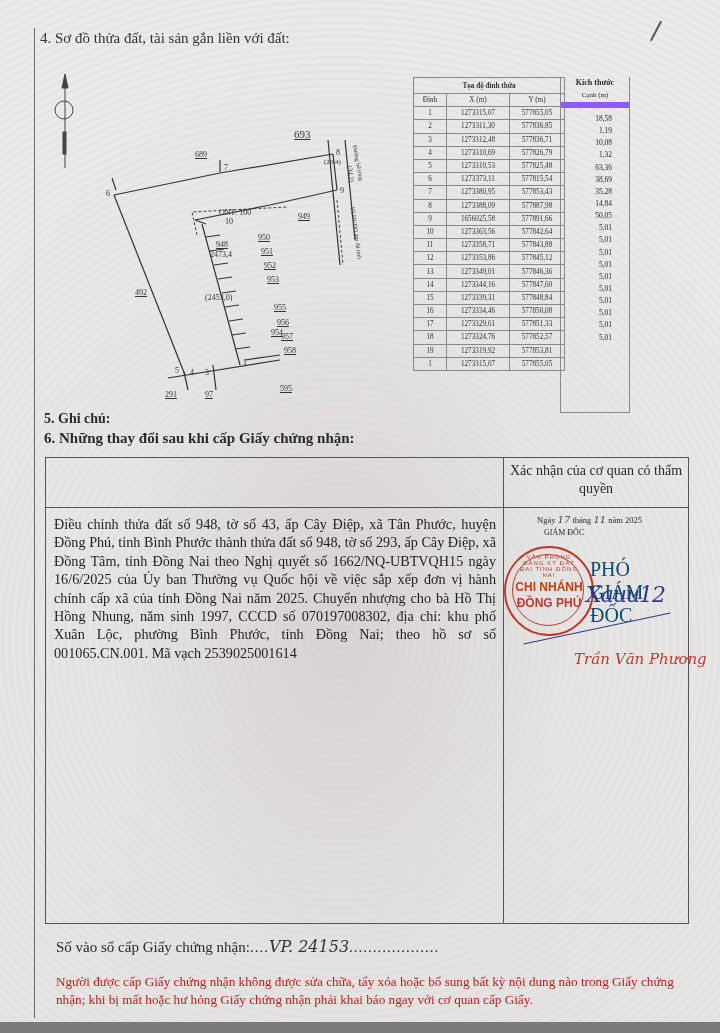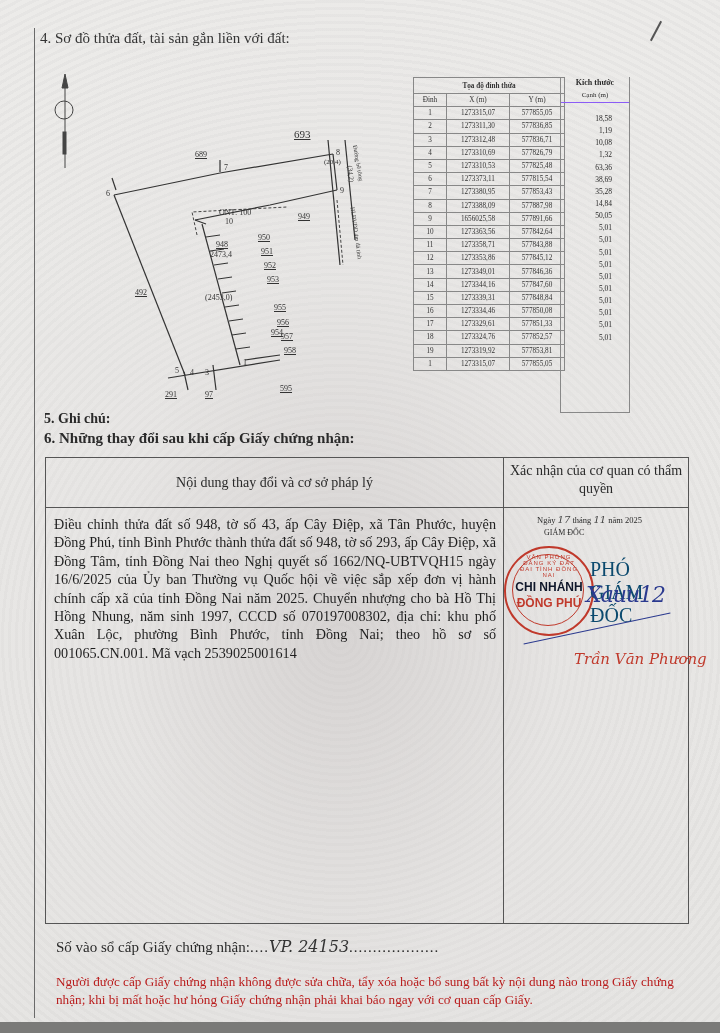--- a/index.html
+++ b/index.html
@@ -18,40 +18,40 @@
   .map{position:absolute;left:40px;top:60px;width:370px;height:345px;}
   .map svg{position:absolute;left:0;top:0;}
   .lbl{position:absolute;font-size:8px;color:#333;white-space:nowrap;}
   .u{text-decoration:underline;}
   
   table.coords{position:absolute;left:413px;top:77px;border-collapse:collapse;font-size:7.2px;color:#333;}
   table.coords td,table.coords th{border:1px solid #888;height:12.2px;padding:0 2px;text-align:center;font-weight:normal;}
   table.coords th{font-weight:bold;}
   .dimhead{position:absolute;left:560px;top:77px;width:68px;height:335px;border-left:1px solid #888;border-right:1px solid #888;border-bottom:1px solid #888;}
   .dimhead .t1{font-size:8px;font-weight:bold;text-align:center;margin-top:1px;}
-  .dimhead .t2{font-size:7px;text-align:center;margin-top:4px;border-bottom:1px solid #8b5cf6;padding-bottom:3px;}
+  .dimhead .t2{font-size:7px;text-align:center;margin-top:4px;border-bottom:6px solid #8b5cf6;padding-bottom:3px;}
   .dims{position:absolute;left:560px;top:108px;width:52px;font-size:7.5px;text-align:right;}
   .dims div{height:12.15px;}
   
   .h5{position:absolute;left:44px;top:411px;font-size:14px;font-weight:bold;}
   .h6{position:absolute;left:44px;top:430px;font-size:15px;font-weight:bold;}
   .changes{position:absolute;left:45px;top:457px;width:642px;height:465px;border:1px solid #555;}
   .changes .vline{position:absolute;left:457px;top:0;width:1px;height:465px;background:#555;}
   .changes .hline{position:absolute;left:0;top:49px;width:642px;height:1px;background:#555;}
   .hdr-left{position:absolute;left:0;top:17px;width:457px;text-align:center;font-size:14px;}
   .hdr-right{position:absolute;left:458px;top:4px;width:184px;text-align:center;font-size:14px;line-height:18px;}
   .content{position:absolute;left:8px;top:57px;width:442px;font-size:14.2px;line-height:18.4px;text-align:justify;color:#1e1e1e;}
   .confirm{position:absolute;left:458px;top:52px;width:184px;}
   .date{position:absolute;left:33px;top:4px;font-size:8.5px;white-space:nowrap;}
   .date .hw{font-family:"DejaVu Serif",serif;font-style:italic;color:#444;font-size:10px;}
   .gd{position:absolute;left:40px;top:18px;font-size:8px;}
   .pgd{position:absolute;left:86px;top:48px;font-size:20px;color:#0c4a6e;}
   .stamp{position:absolute;left:0px;top:36px;width:86px;height:86px;border:2px solid #c0392b;border-radius:50%;}
   .stamp .inner{position:absolute;left:6px;top:6px;width:70px;height:70px;border:1px solid #c0392b;border-radius:50%;}
-  .stamp .l1{position:absolute;left:0;top:32px;width:86px;text-align:center;font-family:"Liberation Sans",sans-serif;font-size:12px;color:#0f172a;font-weight:bold;}
+  .stamp .l1{position:absolute;left:0;top:32px;width:86px;text-align:center;font-family:"Liberation Sans",sans-serif;font-size:12px;color:#c2410c;font-weight:bold;}
   .stamp .l2{position:absolute;left:0;top:48px;width:86px;text-align:center;font-family:"Liberation Sans",sans-serif;font-size:12px;color:#c0392b;font-weight:bold;}
   .stamp .arc{position:absolute;left:10px;top:6px;width:66px;text-align:center;font-family:"Liberation Sans",sans-serif;font-size:6px;color:#c0392b;letter-spacing:1px;}
   .sig{position:absolute;left:82px;top:72px;font-family:"DejaVu Serif",serif;font-style:italic;font-size:22px;color:#2b3a8f;letter-spacing:-1px;}
   .sigline{position:absolute;left:18px;top:118px;width:150px;height:1px;background:#2b3a8f;transform:rotate(-12deg);}
   .name{position:absolute;left:70px;top:140px;font-family:"DejaVu Serif",serif;font-style:italic;font-size:15px;color:#c0392b;white-space:nowrap;}
   .regno{position:absolute;left:56px;top:937px;font-size:15px;white-space:nowrap;}
   .regno .dots{letter-spacing:1px;}
   .regno .hw{font-family:"DejaVu Serif",serif;font-style:italic;color:#333;font-size:16px;}
   .warn{position:absolute;left:56px;top:973px;width:640px;font-size:13.2px;line-height:18px;color:#b91c1c;}
 </style>
@@ -283,21 +283,20 @@
     <div>5,01</div>
     <div>5,01</div>
   </div>
 
 <div class="h5">5. Ghi chú:</div>
 <div class="h6">6. Những thay đổi sau khi cấp Giấy chứng nhận:</div>
 
 <div class="changes">
   <div class="vline"></div>
   <div class="hline"></div>
-  <div class="hdr-left">Nội dung thay đổi và cơ sở pháp lý</div>
   <div class="hdr-right">Xác nhận của cơ quan có thẩm quyền</div>
   <div class="content">Điều chỉnh thửa đất số 948, tờ số 43, ấp Cây Điệp, xã Tân Phước, huyện Đồng Phú, tỉnh Bình Phước thành thửa đất số 948, tờ số 293, ấp Cây Điệp, xã Đồng Tâm, tỉnh Đồng Nai theo Nghị quyết số 1662/NQ-UBTVQH15 ngày 16/6/2025 của Ủy ban Thường vụ Quốc hội về việc sắp xếp đơn vị hành chính cấp xã của tỉnh Đồng Nai năm 2025. Chuyển nhượng cho bà Hồ Thị Hồng Nhung, năm sinh 1997, CCCD số 070197008302, địa chỉ: khu phố Xuân Lộc, phường Bình Phước, tỉnh Đồng Nai; theo hồ sơ số 001065.CN.001. Mã vạch 2539025001614</div>
   <div class="confirm">
     <div class="date">
       <span>Ngày</span>
       <span class="hw">17</span>
       <span>tháng</span>
       <span class="hw">11</span>
       <span>năm 2025</span>
     </div>

